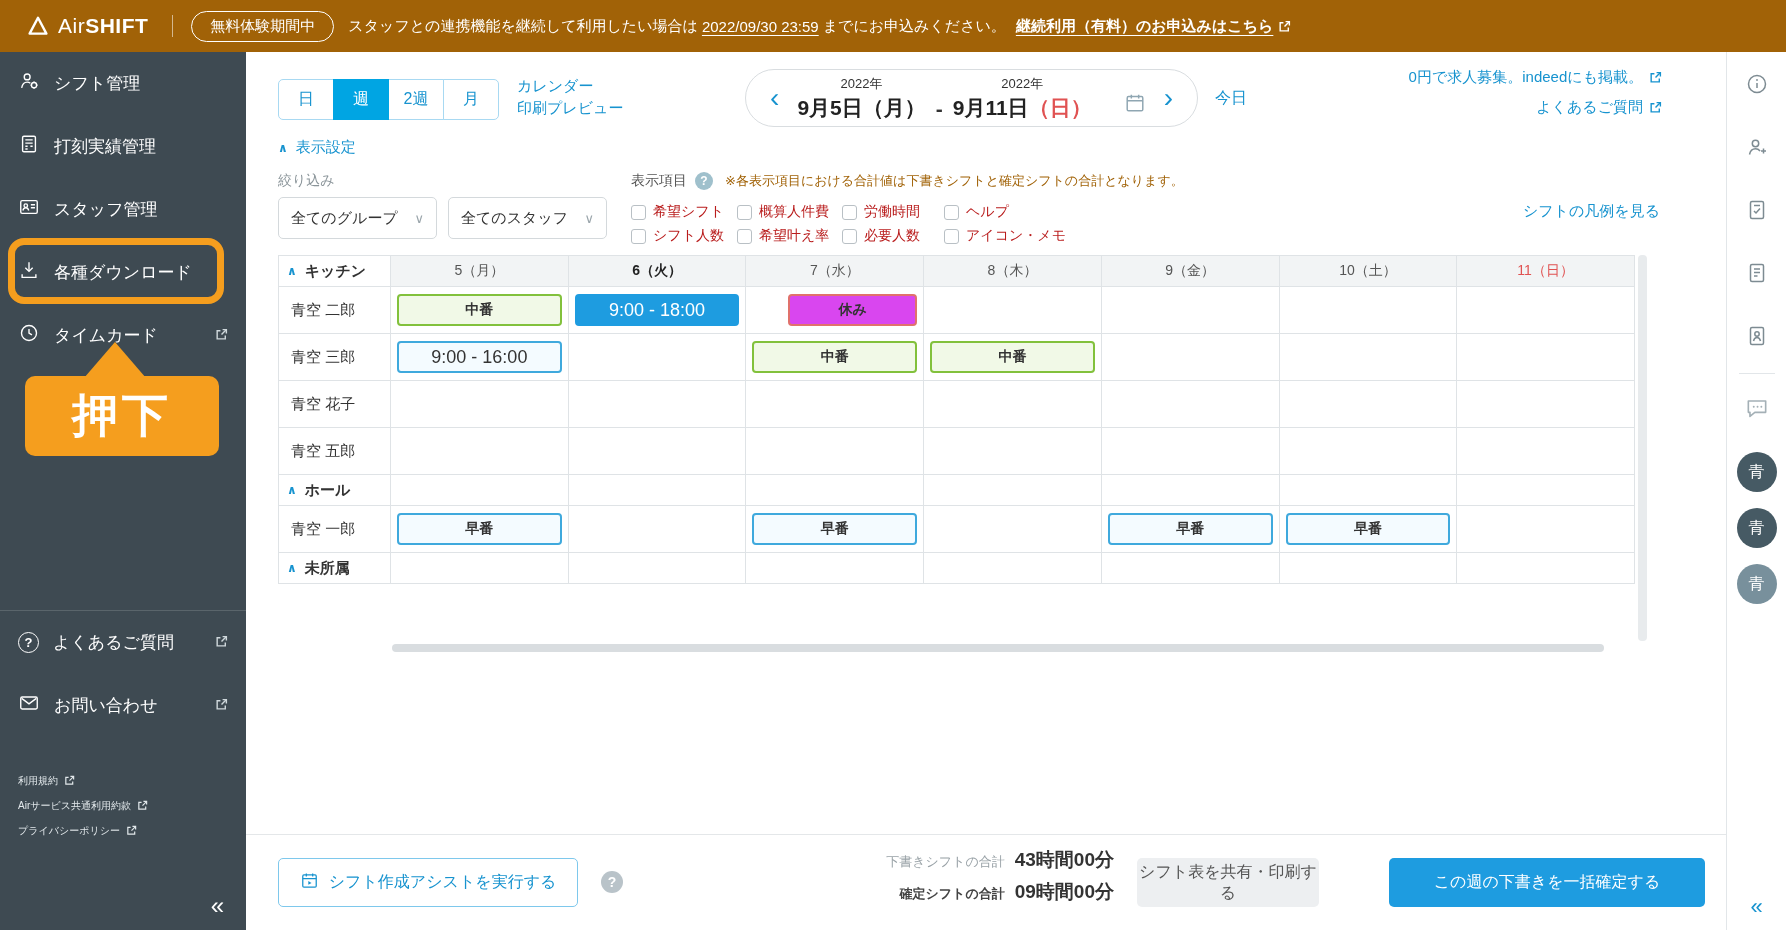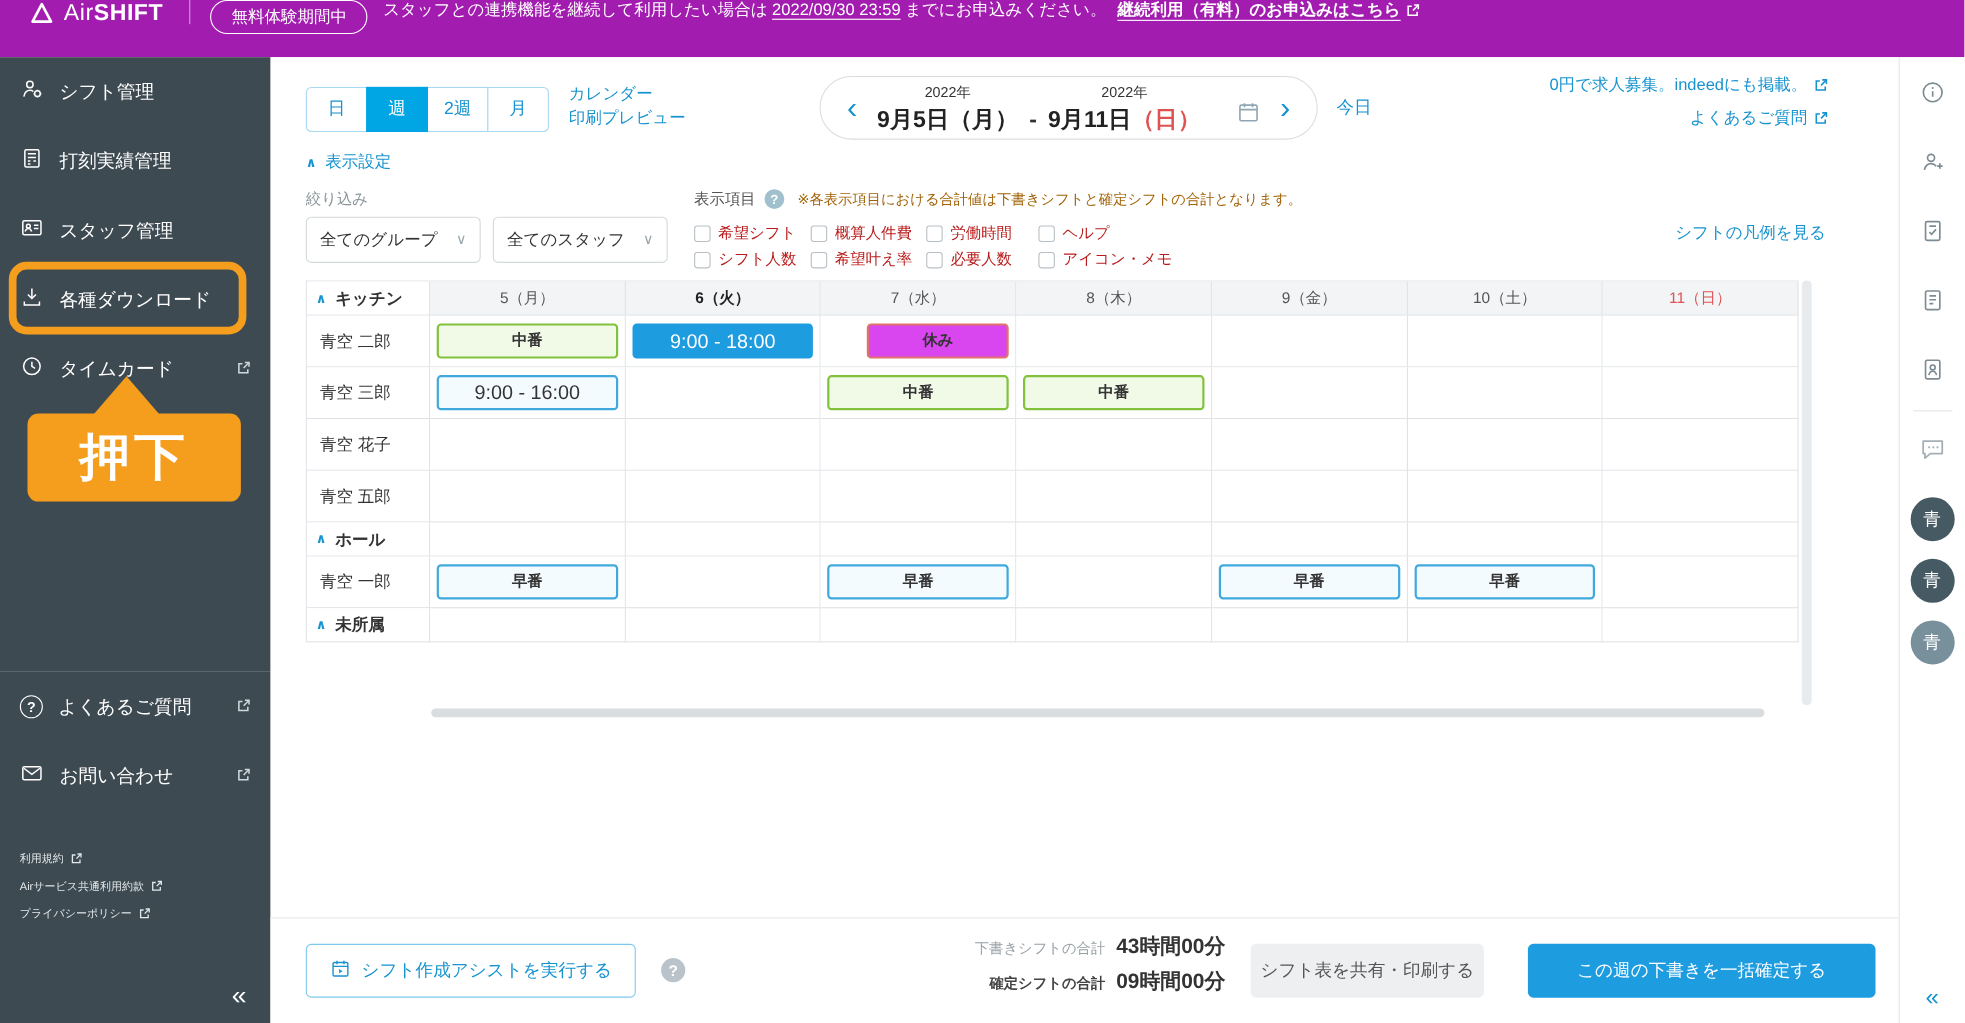--- a/index.html
+++ b/index.html
@@ -6,22 +6,22 @@
   html,body { width:1786px; height:930px; }
   body {
     font-family: "Liberation Sans", "DejaVu Sans", sans-serif;
     background:#fff; overflow:hidden; color:#333;
   }
   .app { position:relative; width:1786px; height:930px; }
 
   
   .topbar {
     position:absolute; top:0; left:0; right:0; height:52px;
-    background:#a21caf; color:#fff;
-    display:flex; align-items:flex-start; padding:0 26px; gap:14px;
+    background:#a16207; color:#fff;
+    display:flex; align-items:center; padding:0 26px; gap:14px;
   }
   .brand { display:flex; align-items:center; gap:8px; }
   .brand svg { display:block; }
   .brand-air { font-size:21px; font-weight:400; letter-spacing:.5px; }
   .brand-shift { font-size:21px; font-weight:bold; letter-spacing:.5px; }
   .brand-sep { width:1px; height:22px; background:rgba(255,255,255,.55); margin:0 4px 0 10px; }
   .trial-badge {
     border:1.5px solid #fff; border-radius:17px; padding:5px 18px;
     font-size:15px; white-space:nowrap;
   }
@@ -213,21 +213,21 @@
     position:absolute; left:355px; top:36px;
     width:22px; height:22px; border-radius:50%; background:#b9c3c9; color:#fff;
     display:flex; align-items:center; justify-content:center; font-size:14px; font-weight:bold; cursor:pointer;
   }
   .totals { position:absolute; right:612px; top:12px; }
   .t-row { display:flex; justify-content:flex-end; align-items:baseline; gap:10px; height:32px; }
   .t-label { font-size:13px; color:#98a1a6; }
   .t-label.confirmed { color:#444; font-weight:bold; }
   .t-value { font-size:19px; font-weight:bold; color:#333; }
   .share-btn {
-    position:absolute; left:891px; top:23px; width:212px; height:49px;
+    position:absolute; left:891px; top:23px; width:182px; height:49px;
     background:#edeff1; border:none; border-radius:5px;
     color:#555; font-size:16px; font-family:inherit; cursor:pointer;
   }
   .confirm-btn {
     position:absolute; left:1143px; top:23px; width:316px; height:49px;
     background:#1e9ce0; border:none; border-radius:5px;
     color:#fff; font-size:16px; font-family:inherit; cursor:pointer;
   }
 </style>
 </head>

